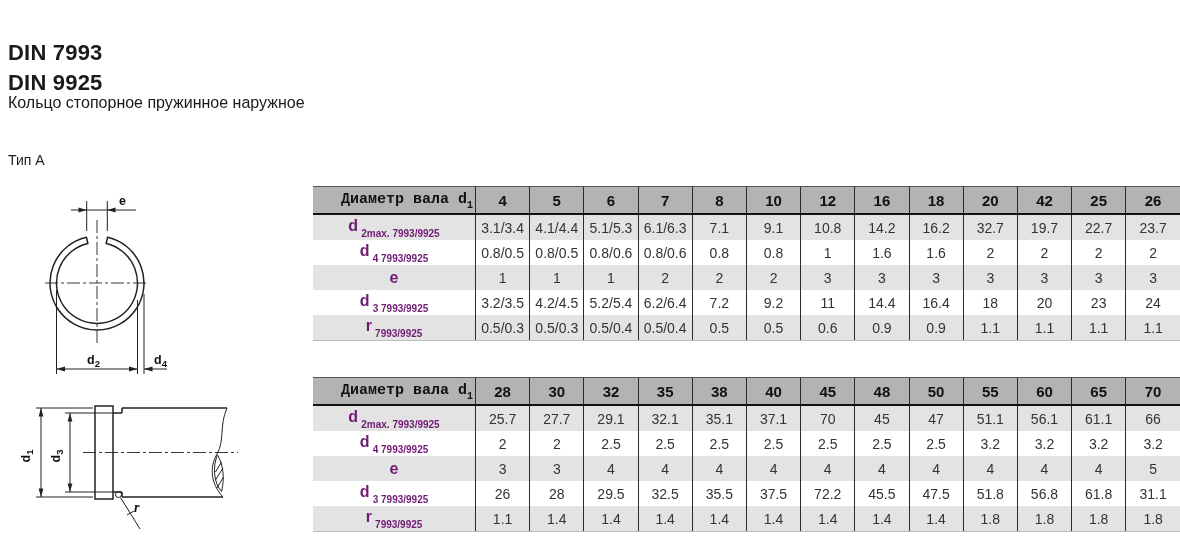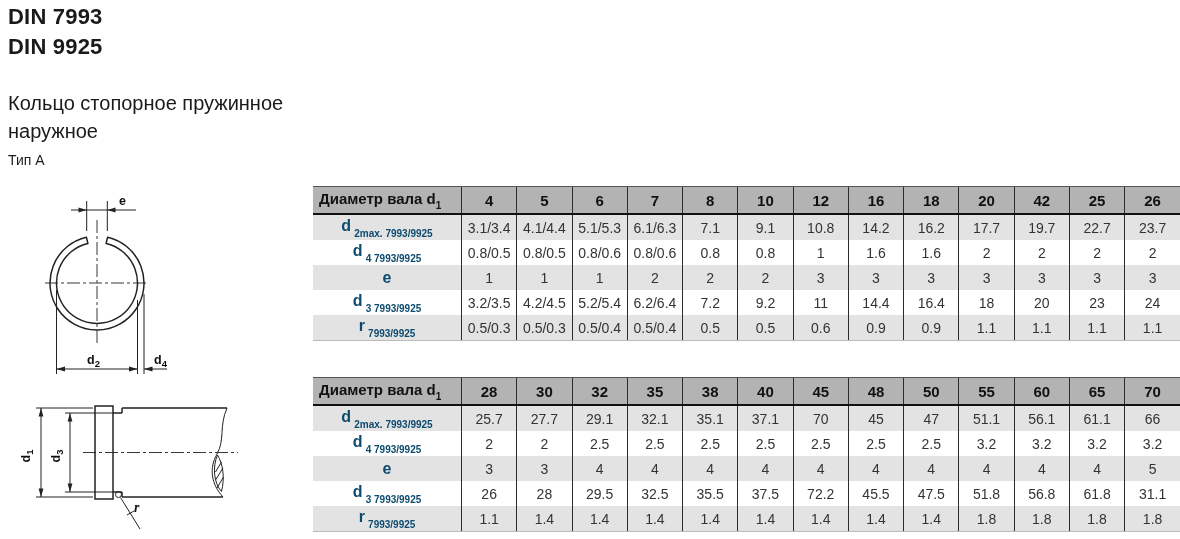--- a/index.html
+++ b/index.html
@@ -1,44 +1,44 @@
 <!DOCTYPE html>
 <html><head>
 <meta charset="utf-8">
 <style>
   html,body { margin:0; padding:0; background:#ffffff; }
   .canvas {
     position:relative; width:1180px; height:539px; background:#ffffff;
     font-family:"Liberation Sans", sans-serif; color:#1a1a1a; overflow:hidden;
   }
   
-  .din { position:absolute; left:8px; font-size:22px; font-weight:bold; letter-spacing:0.2px; }
+  .din { position:absolute; left:8px; font-size:22px; font-weight:bold; letter-spacing:0.2px;margin-top:36px; }
   .din1 { top:4px; }
   .din2 { top:34px; }
-  .subtitle { position:absolute; left:8px; top:89px; width:330px; font-size:20px; line-height:28px; }
+  .subtitle { position:absolute; left:8px; top:89px; width:330px; font-size:16px; line-height:28px; }
   .typelabel { position:absolute; left:8px; top:152px; font-size:14px; }
   
   table.dim { position:absolute; left:313px; width:867px; border-collapse:collapse; table-layout:fixed; }
   table.t1 { top:186px; }
   table.t2 { top:377px; }
   table.dim th, table.dim td {
     height:25px; padding:0 2px; text-align:center; vertical-align:middle;
     border-left:1px solid #2b2b2b; font-size:14px; color:#333;
     white-space:nowrap; overflow:hidden;
   }
   table.dim tr > *:first-child { border-left:none; }
   table.dim thead th {
     background:#b3b3b3; color:#111; font-size:15px; font-weight:bold;
     border-top:1px solid #555; border-bottom:2px solid #111; height:26px;
   }
-  table.dim thead th.corner { text-align:left; padding-left:6px; width:140px; }
+  table.dim thead th.corner { text-align:right; padding-left:20px; width:140px;font-family:Liberation Mono, monospace; }
   table.dim tbody tr:nth-child(odd) { background:#e3e3e3; }
   table.dim tbody tr:nth-child(even) { background:#ffffff; }
   table.dim tbody tr:last-child th, table.dim tbody tr:last-child td { border-bottom:1px solid #bbbbbb; }
-  table.dim tbody th { font-size:16px; font-weight:bold; color:#0c4a6e; }
+  table.dim tbody th { font-size:16px; font-weight:bold; color:#701a75; }
   table.dim sub { font-size:10px; font-weight:bold; position:relative; top:1px; letter-spacing:0; }
   
   svg.draw { position:absolute; overflow:visible; }
   svg.draw line, svg.draw path, svg.draw rect, svg.draw circle { stroke:#222222; fill:none; }
   .thin  { stroke-width:1; }
   .thick { stroke-width:1.5; }
   .cl { stroke:#444; stroke-width:0.9; stroke-dasharray:13 3 3 3; }
   .arrow { fill:#222222; stroke:none; }
   .dimtext { font-family:"Liberation Sans", sans-serif; font-size:12.5px; font-weight:bold; fill:#111; }
   .dimsub  { font-size:9.5px; font-weight:bold; }
@@ -159,21 +159,21 @@
           <th><span>d</span> <sub>2max. 7993/9925</sub></th>
           <td>3.1/3.4</td>
           <td>4.1/4.4</td>
           <td>5.1/5.3</td>
           <td>6.1/6.3</td>
           <td>7.1</td>
           <td>9.1</td>
           <td>10.8</td>
           <td>14.2</td>
           <td>16.2</td>
-          <td>17.7</td>
+          <td>32.7</td>
           <td>19.7</td>
           <td>22.7</td>
           <td>23.7</td>
         </tr>
         <tr>
           <th><span>d</span> <sub>4 7993/9925</sub></th>
           <td>0.8/0.5</td>
           <td>0.8/0.5</td>
           <td>0.8/0.6</td>
           <td>0.8/0.6</td>

